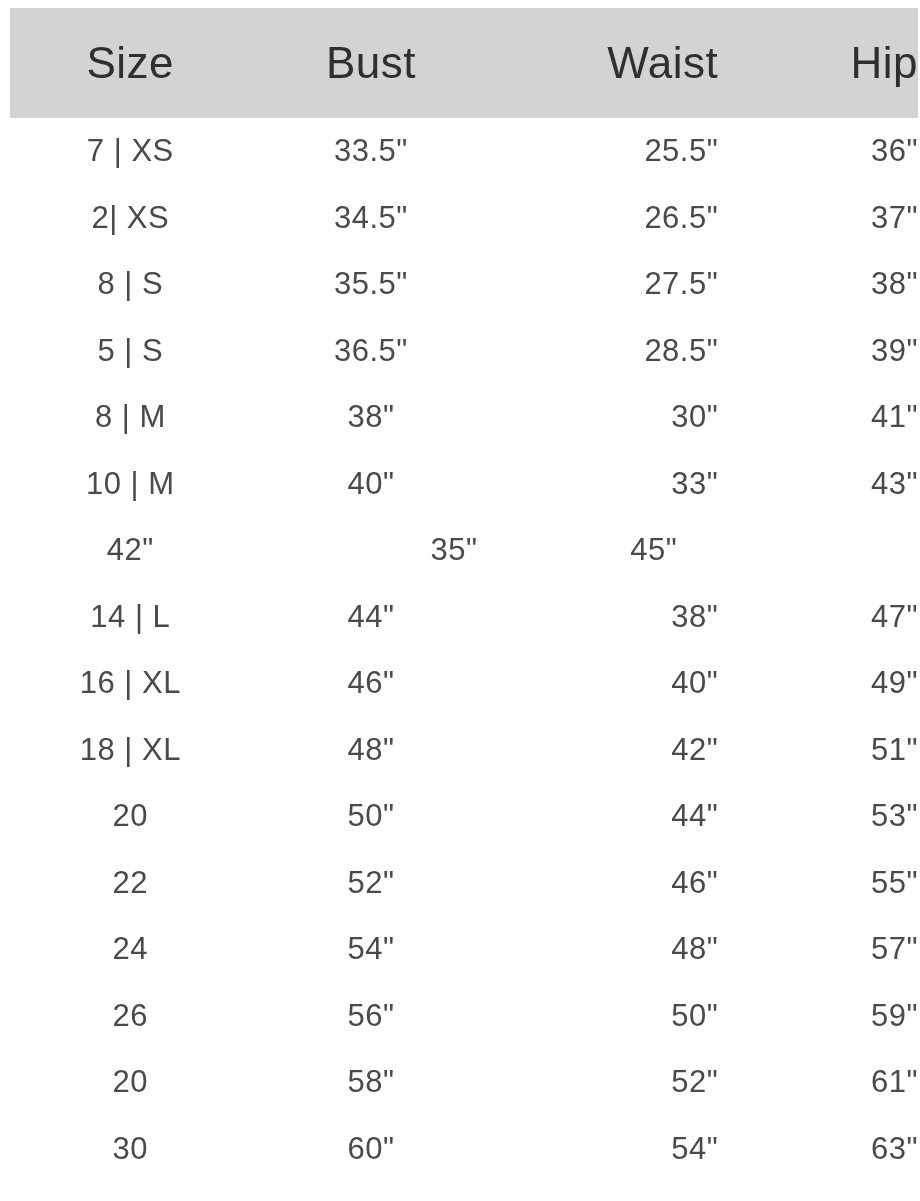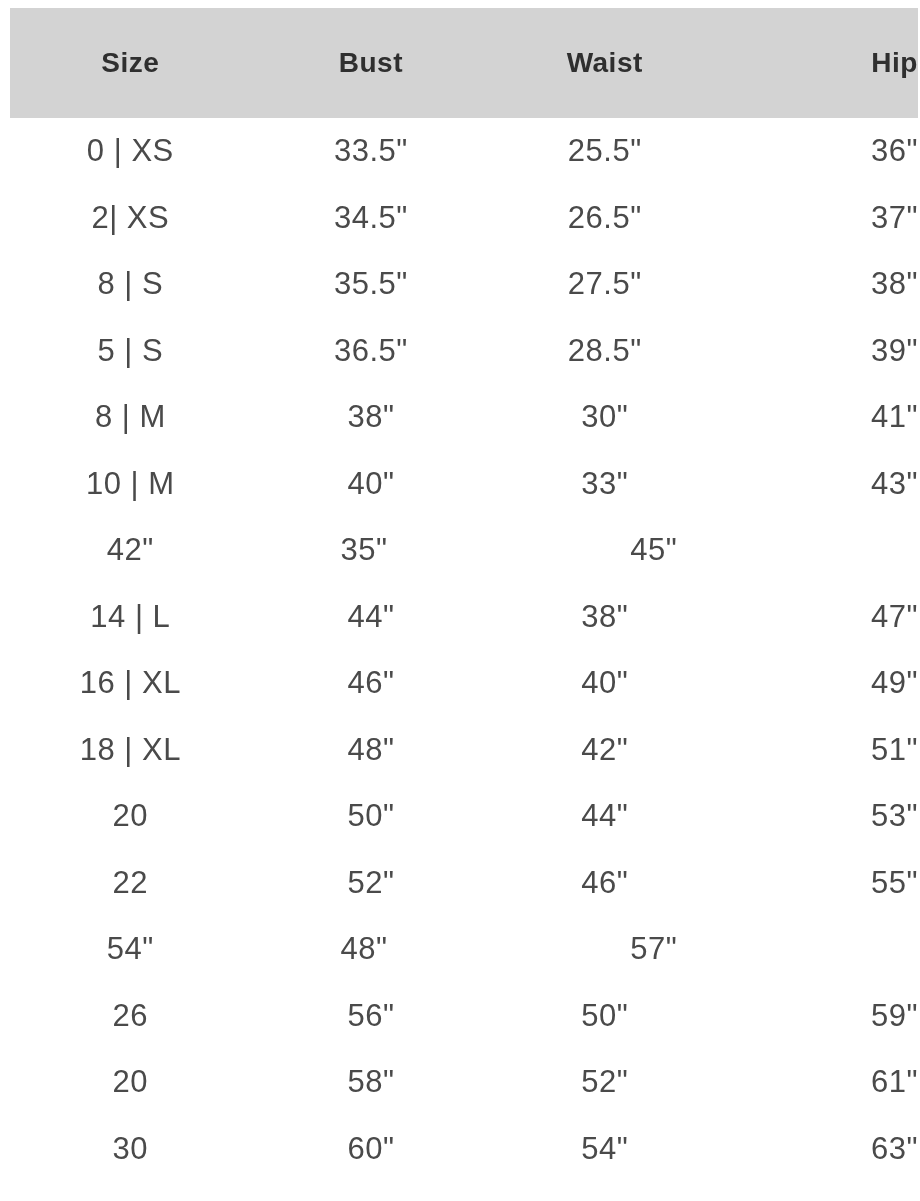--- a/index.html
+++ b/index.html
@@ -27,25 +27,25 @@
     display: flex;
     align-items: center;
   }
   .cell {
     text-align: center;
     white-space: nowrap;
   }
   
   .col0 { width: 26.5%; }
   .col1 { width: 26.5%; }
-  .col2 { width: 25%; }
+  .col2 { width: 25%; text-align: right; }
   .col3 { width: 22%; text-align: right; }
   .header-cell {
-    font-size: 28px;
-    font-weight: 700;
+    font-size: 44px;
+    font-weight: 400;
     letter-spacing: 0.5px;
     color: #2f2f2f;
   }
   .body-cell {
     font-size: 31px;
     font-weight: 300;
     letter-spacing: 0.5px;
     color: #4a4a4a;
   }
 </style>
@@ -54,21 +54,21 @@
 
 <div class="size-chart">
   <div class="chart-header">
     <div class="cell col0 header-cell">Size</div>
     <div class="cell col1 header-cell">Bust</div>
     <div class="cell col2 header-cell">Waist</div>
     <div class="cell col3 header-cell">Hip</div>
   </div>
   <div class="chart-body">
       <div class="row">
-        <div class="cell body-cell col0">0 | XS</div>
+        <div class="cell body-cell col0">7 | XS</div>
         <div class="cell body-cell col1">33.5"</div>
         <div class="cell body-cell col2">25.5"</div>
         <div class="cell body-cell col3">36"</div>
       </div>
       <div class="row">
         <div class="cell body-cell col0">2| XS</div>
         <div class="cell body-cell col1">34.5"</div>
         <div class="cell body-cell col2">26.5"</div>
         <div class="cell body-cell col3">37"</div>
       </div>
@@ -125,20 +125,21 @@
         <div class="cell body-cell col2">44"</div>
         <div class="cell body-cell col3">53"</div>
       </div>
       <div class="row">
         <div class="cell body-cell col0">22</div>
         <div class="cell body-cell col1">52"</div>
         <div class="cell body-cell col2">46"</div>
         <div class="cell body-cell col3">55"</div>
       </div>
       <div class="row">
+        <div class="cell body-cell col0">24</div>
         <div class="cell body-cell col1">54"</div>
         <div class="cell body-cell col2">48"</div>
         <div class="cell body-cell col3">57"</div>
       </div>
       <div class="row">
         <div class="cell body-cell col0">26</div>
         <div class="cell body-cell col1">56"</div>
         <div class="cell body-cell col2">50"</div>
         <div class="cell body-cell col3">59"</div>
       </div>

